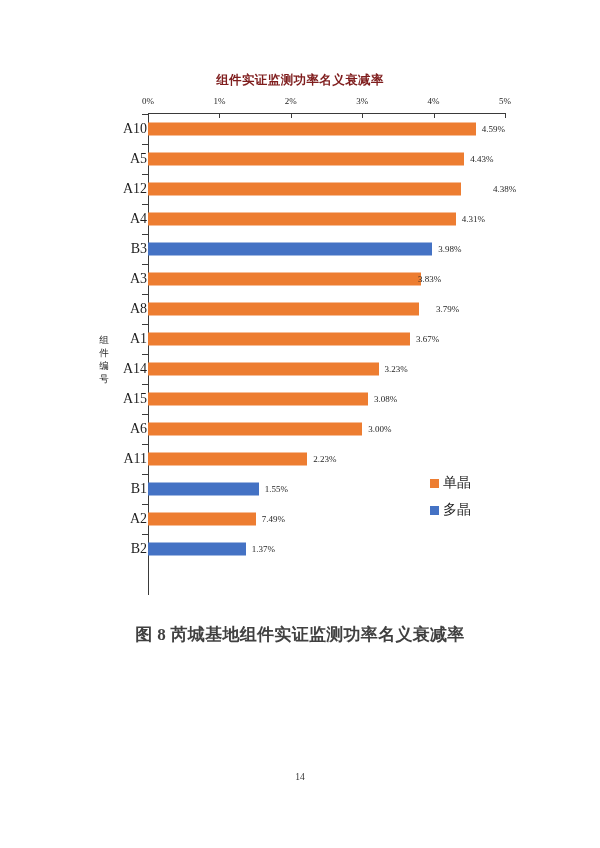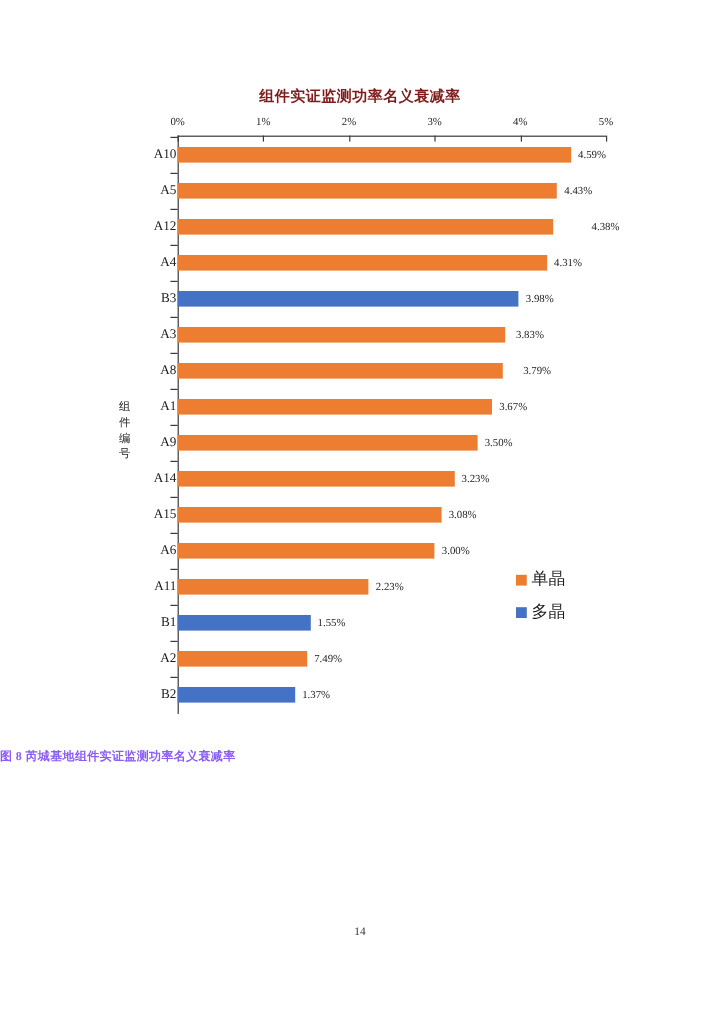--- a/index.html
+++ b/index.html
@@ -34,21 +34,21 @@
     position:absolute;top:17px;width:1px;height:5px;background:#3a3a3a;
   }
   .yaxis-line{
     position:absolute;left:148px;top:17px;width:1.3px;background:#3a3a3a;
   }
 
   .rows{position:absolute;left:0;top:18px;width:600px;}
   .row{position:relative;height:30px;}
   .row-cat{
     position:absolute;right:453px;top:50%;transform:translateY(-50%);
-    font-size:11px;color:#1d1d1d;white-space:nowrap;
+    font-size:14px;color:#1d1d1d;white-space:nowrap;
   }
   .row-tick{
     position:absolute;left:142px;top:0px;width:6px;height:1px;background:#3a3a3a;
   }
   .bar{
     position:absolute;left:148px;top:50%;transform:translateY(-50%);
     height:13px;
   }
   .bar-val{
     position:absolute;top:50%;transform:translateY(-50%);
@@ -64,22 +64,22 @@
 
   
   .legend{position:absolute;left:430px;top:378px;}
   .legend-item{display:flex;align-items:center;margin-bottom:9px;}
   .legend-swatch{width:9px;height:9px;margin-right:4px;display:inline-block;}
   .legend-label{font-size:14px;color:#1d1d1d;
     font-family:"DejaVu Sans","Liberation Sans",sans-serif;}
 
   
   .caption{
-    position:absolute;left:0;right:0;top:623px;text-align:left;
-    font-size:10px;font-weight:bold;color:#8b5cf6;letter-spacing:.3px;
+    position:absolute;left:0;right:0;top:623px;text-align:center;
+    font-size:17px;font-weight:bold;color:#404040;letter-spacing:.3px;
   }
   .note{
     position:absolute;left:0;right:0;top:662px;text-align:center;
     font-size:11px;color:#555;letter-spacing:1.6px;
   }
   .footer{
     position:absolute;left:0;right:0;top:772px;text-align:center;
     font-size:9.5px;color:#333;
   }
 </style>
@@ -139,39 +139,33 @@
         <div class="row">
           <span class="row-cat">B3</span>
           <div class="row-tick"></div>
           <div class="bar" style="width: 284.172px; background: rgb(68, 114, 196);"></div>
           <span class="bar-val" style="left: 438.172px;">3.98%</span>
         </div>
         <div class="row">
           <span class="row-cat">A3</span>
           <div class="row-tick"></div>
           <div class="bar" style="width: 273.462px; background: rgb(237, 125, 49);"></div>
-          <span class="bar-val" style="left: 430px;">3.83%</span>
+          <span class="bar-val" style="left: 418px;">3.83%</span>
         </div>
         <div class="row">
           <span class="row-cat">A8</span>
           <div class="row-tick"></div>
           <div class="bar" style="width: 270.606px; background: rgb(237, 125, 49);"></div>
           <span class="bar-val" style="left: 436px;">3.79%</span>
         </div>
         <div class="row">
           <span class="row-cat">A1</span>
           <div class="row-tick"></div>
           <div class="bar" style="width: 262.038px; background: rgb(237, 125, 49);"></div>
           <span class="bar-val" style="left: 416.038px;">3.67%</span>
-        </div>
-        <div class="row">
-          <span class="row-cat">A9</span>
-          <div class="row-tick"></div>
-          <div class="bar" style="width: 249.9px; background: rgb(237, 125, 49);"></div>
-          <span class="bar-val" style="left: 403.9px;">3.50%</span>
         </div>
         <div class="row">
           <span class="row-cat">A14</span>
           <div class="row-tick"></div>
           <div class="bar" style="width: 230.622px; background: rgb(237, 125, 49);"></div>
           <span class="bar-val" style="left: 384.622px;">3.23%</span>
         </div>
         <div class="row">
           <span class="row-cat">A15</span>
           <div class="row-tick"></div>

